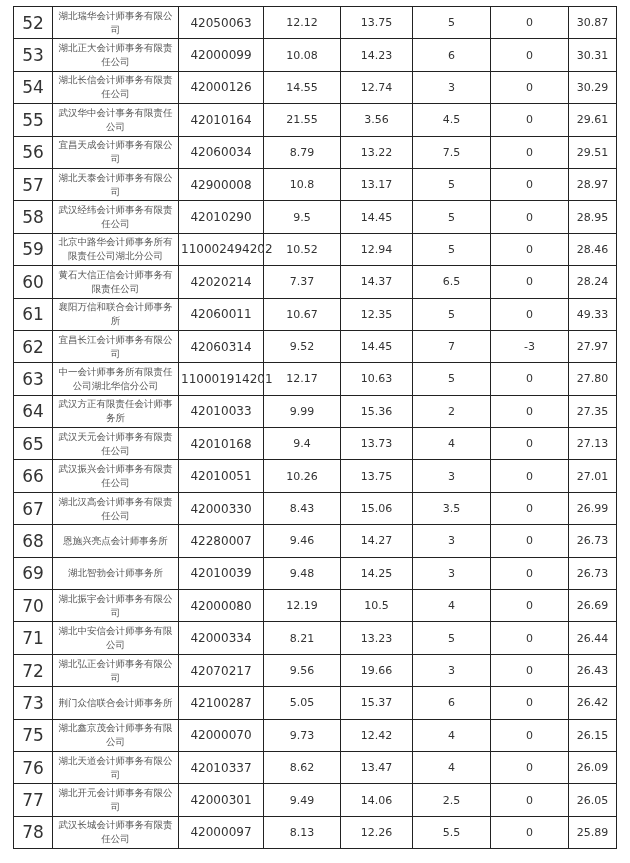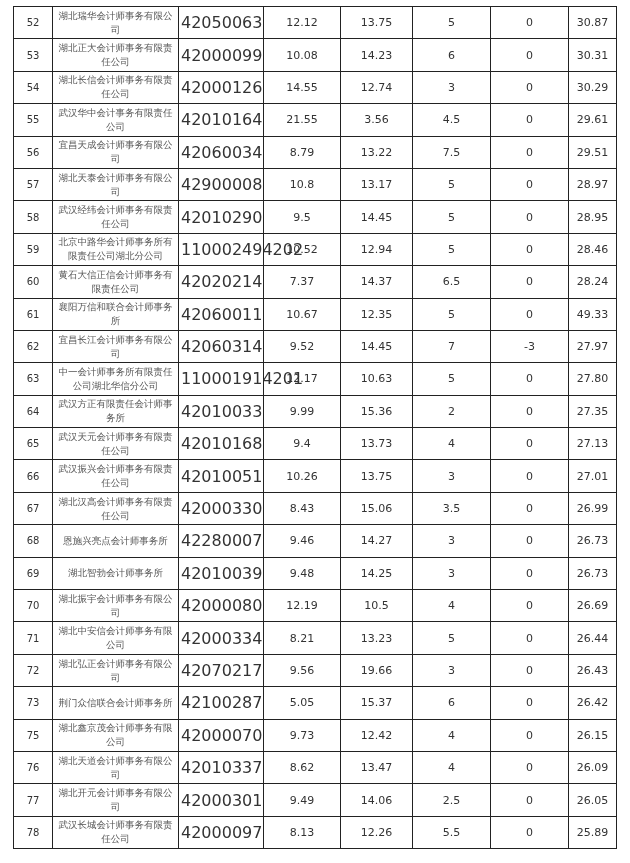--- a/index.html
+++ b/index.html
@@ -10,27 +10,27 @@
     font-family: "DejaVu Sans", "Liberation Sans", sans-serif;
     color: #333;
   }
   td {
     border: 1.5px solid #222;
     height: 29.4px;
     text-align: center; vertical-align: middle;
     padding: 0 2px;
     font-size: 11px;
   }
-  td.idx { font-size: 10px; }
+  td.idx { font-size: 17px; }
   td.name {
     font-family: "DejaVu Serif", "Liberation Serif", serif;
     font-size: 9.5px; line-height: 14px; color: #555;
     padding: 1px 3px;
   }
-  td.code { font-size: 16px; letter-spacing: 0; }
+  td.code { font-size: 12px; letter-spacing: 0; }
 </style>
 </head>
 <body>
 
 <table>
   <colgroup>
       <col style="width: 39px;">
       <col style="width: 126px;">
       <col style="width: 85px;">
       <col style="width: 77px;">

